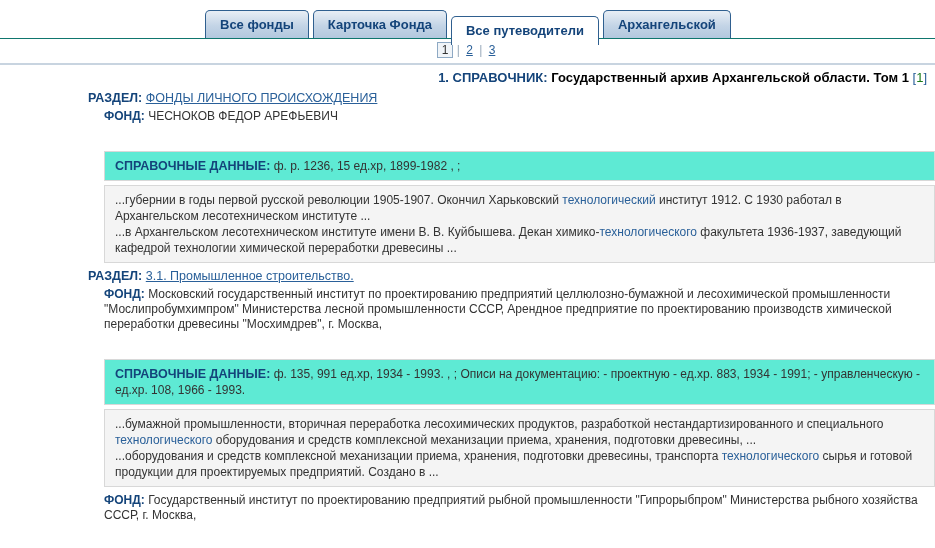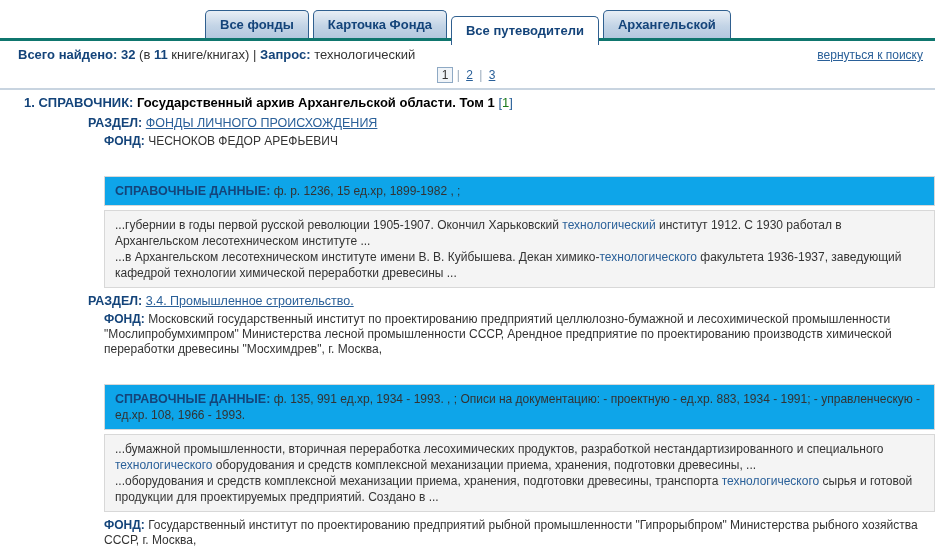--- a/index.html
+++ b/index.html
@@ -18,21 +18,21 @@
   .page {
     position: relative;
     width: 935px;
     height: 548px;
     box-sizing: border-box;
   }
   
   .tabbar {
     height: 38px;
     position: relative;
-    border-bottom: 3px solid #0f766e;
+    border-bottom: 1px solid #0f766e;
     background: #ffffff;
   }
   .tabs {
     position: absolute;
     left: 205px;
     bottom: 0;
     display: flex;
     align-items: flex-end;
     gap: 4px;
   }
@@ -101,20 +101,21 @@
   }
   .result {
     padding: 0;
   }
   .res-head {
     font-size: 13px;
     padding: 5px 8px 4px 38px;
     border-top: 1px solid #c8d4e0;
     color: #333;
     text-indent: -14px;
+    text-align: right;
   }
   .res-head .num { color: #14447a; font-weight: bold; }
   .res-head .lbl { color: #14447a; font-weight: bold; }
   .res-head .title { color: #000; font-weight: bold; }
   .res-head .cnt { color: #555; }
   .res-head .cnt a { color: #1a7a1a; text-decoration: none; }
   .res-head .cnt .b { color: #2a6099; }
   .body {
     padding-left: 88px;
   }
@@ -134,21 +135,21 @@
   .fond .lbl { color: #14447a; font-weight: bold; margin-top: 20px; }
   .panel {
     margin: 4px 0 4px 16px;
     border: 1px solid #d8d8d8;
     background: #f4f4f4;
     padding: 6px 10px;
     line-height: 16px;
     font-size: 12px;
     color: #333;
   }
-  .panel.sprav { background: #0ea5e9; margin-top: 25px; }
+  .panel.sprav { background: #5eead4; margin-top: 25px; }
   .panel .lbl {
     color: #14447a;
     font-weight: bold;
     font-size: 12.5px;
   }
   .panel .frag { display: block; }
   .hl {
     color: #2a6099;
   }
   a.hl { text-decoration: none; cursor: pointer; }
@@ -160,31 +161,20 @@
 
   <div class="tabbar">
     <div class="tabs">
       <div class="tab">Все фонды</div>
       <div class="tab">Карточка Фонда</div>
       <div class="tab active">Все путеводители</div>
       <div class="tab">Архангельской</div>
     </div>
   </div>
 
-  <div class="summary">
-    <b>Всего найдено:</b>
-    <b>32</b>
-    <span class="plain">(в</span>
-    <b>11</b>
-    <span class="plain">книге/книгах)</span>
-    <span class="plain">|</span>
-    <b>Запрос:</b>
-    <span class="plain">технологический</span>
-    <span class="back-link">вернуться к поиску</span>
-  </div>
 
   <div class="pager">
     <span class="cur">1</span>
     <span class="sep">|</span>
     <a>2</a>
     <span class="sep">|</span>
     <a>3</a>
   </div>
 
   <div class="results">
@@ -213,21 +203,21 @@
           <span class="frag"><span>...губернии в годы первой русской революции 1905-1907. Окончил Харьковский </span><a class="hl">технологический</a><span> институт 1912. С 1930 работал в Архангельском лесотехническом институте ...</span></span>
           <span class="frag"><span>...в Архангельском лесотехническом институте имени В. В. Куйбышева. Декан химико-</span><a class="hl">технологического</a><span> факультета 1936-1937, заведующий кафедрой технологии химической переработки древесины ...</span></span>
         </div>
       </div>
     </div>
 
     <div class="result">
       <div class="body">
         <div class="razdel">
           <span class="lbl">РАЗДЕЛ:</span>
-          <span class="val uline">3.4. Промышленное строительство.</span>
+          <span class="val uline">3.1. Промышленное строительство.</span>
         </div>
         <div class="fond">
           <span class="lbl">ФОНД:</span>
           <span>Московский государственный институт по проектированию предприятий целлюлозно-бумажной и лесохимической промышленности "Мослипробумхимпром" Министерства лесной промышленности СССР, Арендное предприятие по проектированию производств химической переработки древесины "Мосхимдрев", г. Москва,</span>
         </div>
         <div class="panel sprav">
           <span class="lbl">СПРАВОЧНЫЕ ДАННЫЕ:</span>
           <span>ф. 135, 991 ед.хр, 1934 - 1993. , ; Описи на документацию: - проектную - ед.хр. 883, 1934 - 1991; - управленческую - ед.хр. 108, 1966 - 1993.</span>
         </div>
         <div class="panel">

